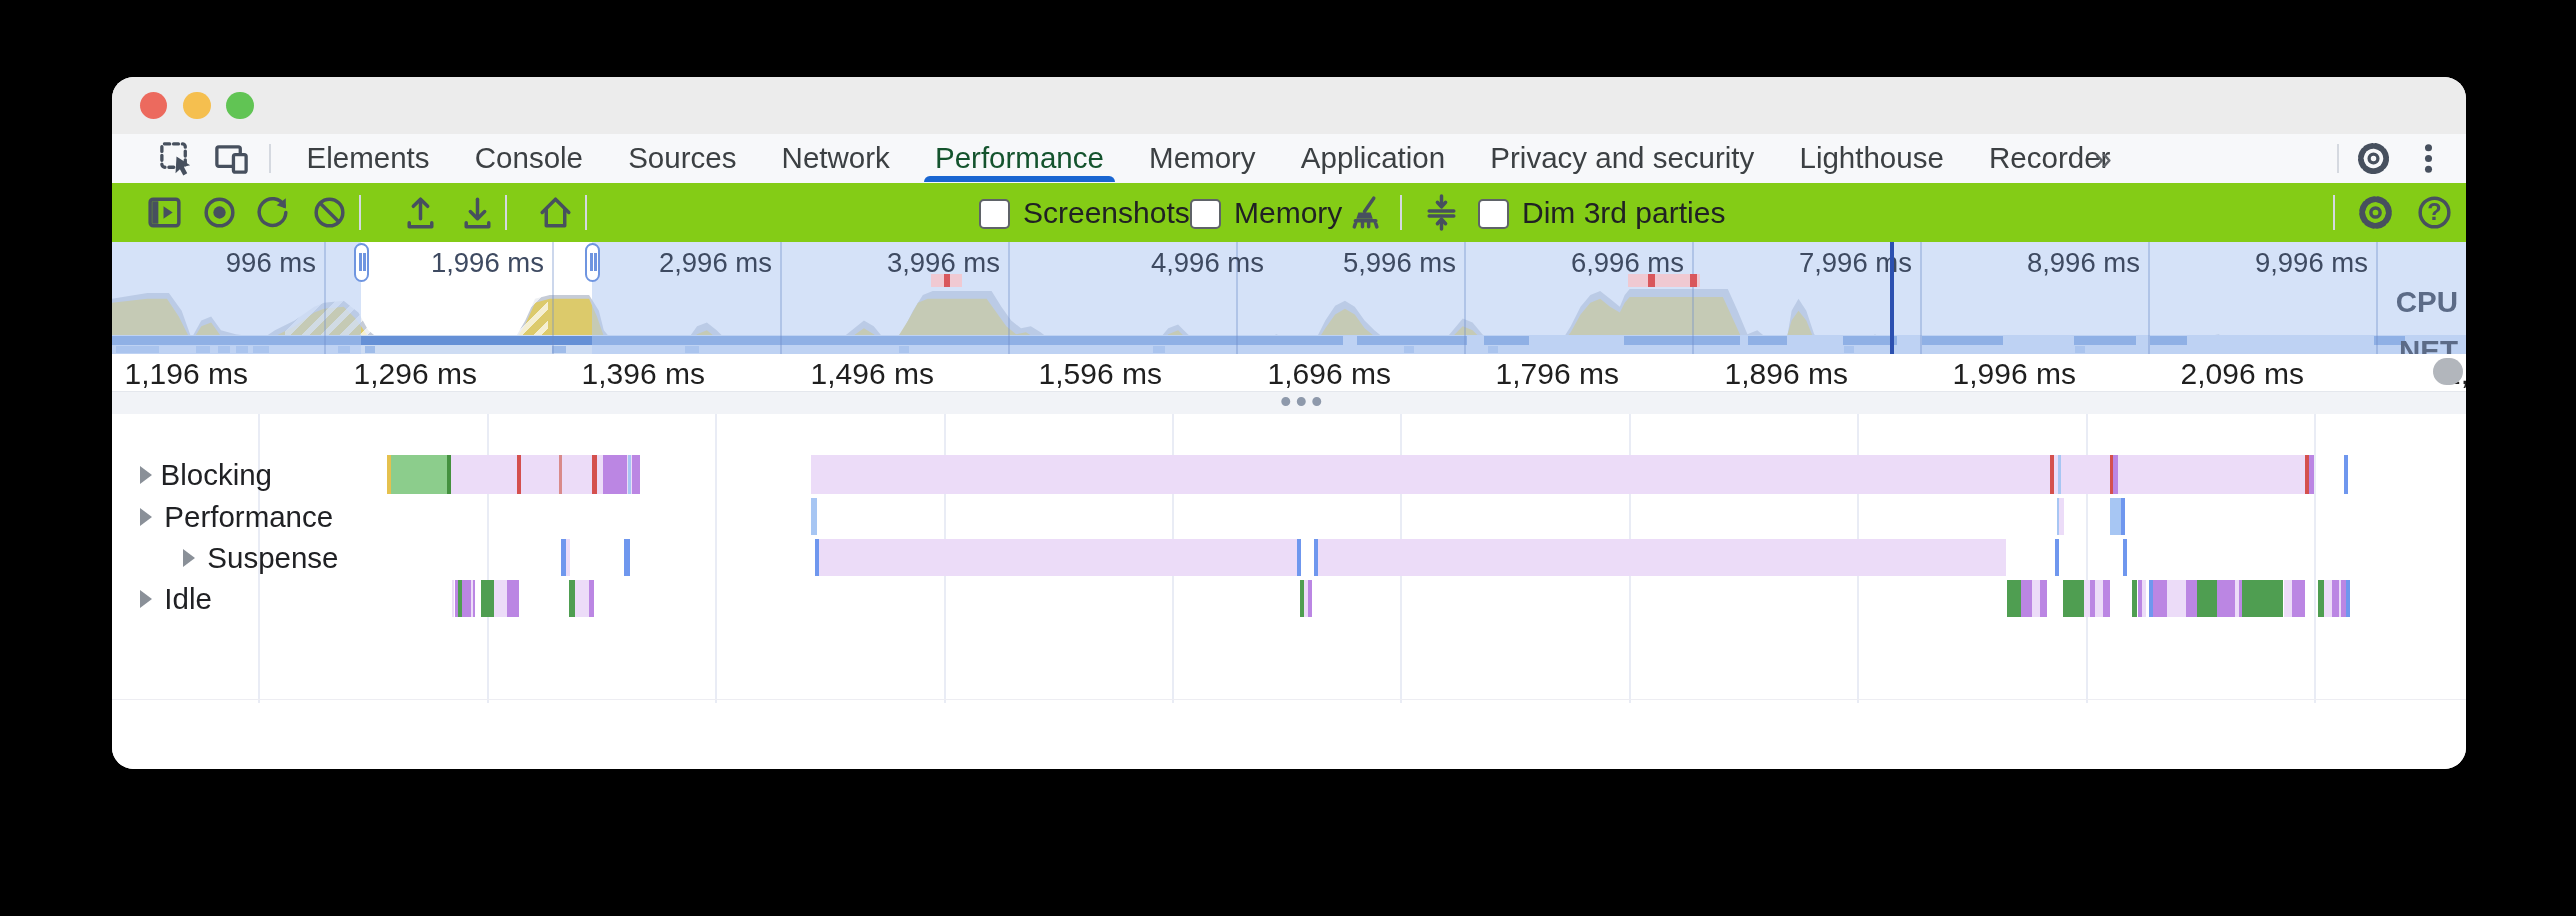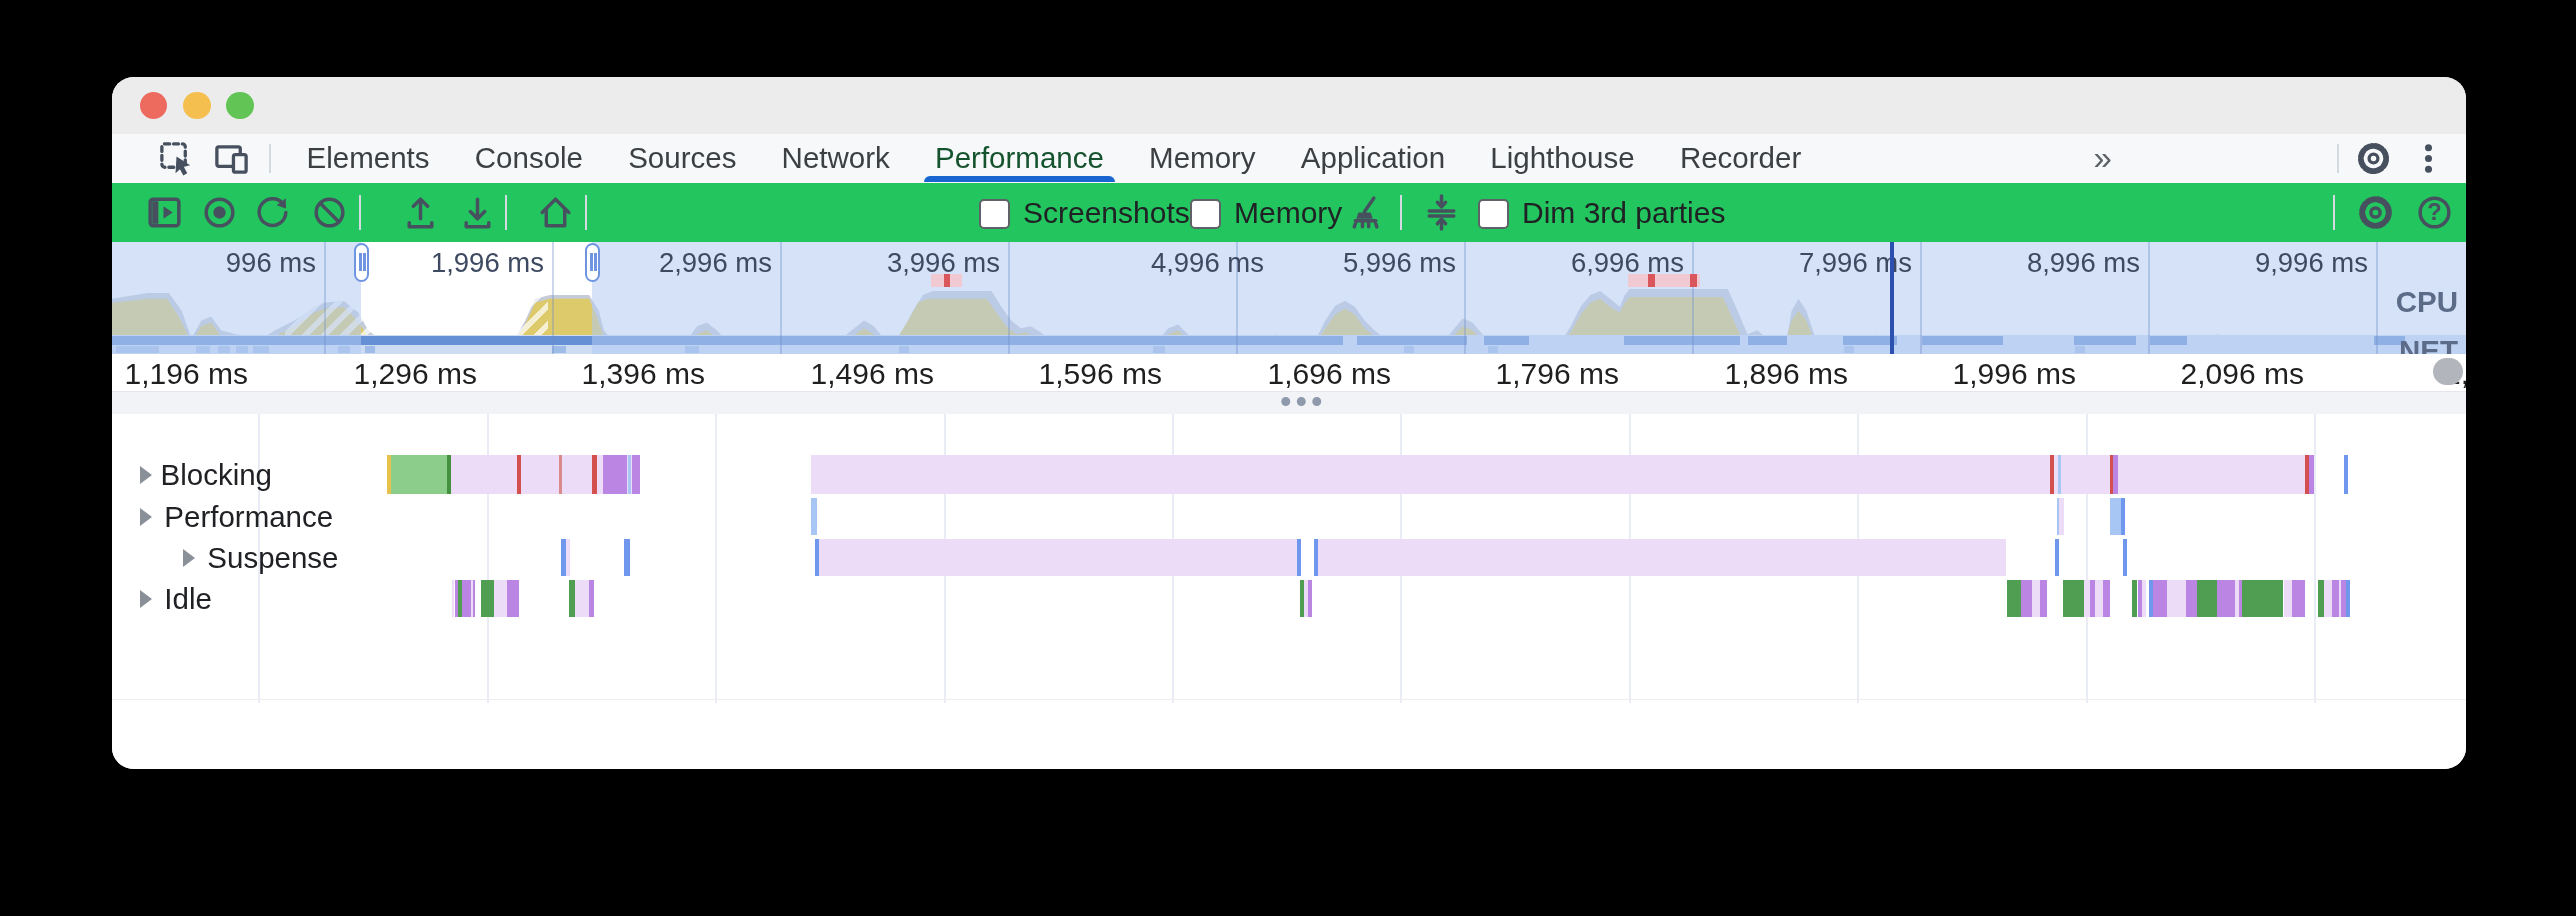--- a/index.html
+++ b/index.html
@@ -11,21 +11,21 @@
   #titlebar{left:0;top:0;width:100%;height:57px;background:#ececec;border-bottom:1px solid #d4d4d4;}
   .light{width:27.5px;height:27.5px;border-radius:50%;top:14.7px;}
   
   #tabbar{left:0;top:57px;width:100%;height:49px;background:#f7f8fa;border-bottom:1px solid #d8dbe0;}
   #tabs{left:172px;top:0;height:48px;display:flex;align-items:center;}
   .tab{padding:0 22.6px;height:48px;display:flex;align-items:center;font-size:29.5px;color:#3c4043;cursor:default;white-space:nowrap;position:relative;}
   .tab.active{color:#14532d;}
   .tab.active::after{content:"";position:absolute;left:11.8px;right:11.8px;bottom:0;height:5.9px;border-radius:5.9px 5.9px 0 0;background:#1a66d1;}
   .vsep{width:2px;background:#d5d9e0;}
   
-  #toolbar{left:0;top:106px;width:100%;height:59px;background:#22c55e;border-bottom:1px solid #dde1e6;}
+  #toolbar{left:0;top:106px;width:100%;height:59px;background:#84cc16;border-bottom:1px solid #dde1e6;}
   .ibtn{width:43px;height:43px;top:7.9px;display:flex;align-items:center;justify-content:center;border-radius:5.9px;}
   .ibtn svg{stroke:#47505e;fill:none;stroke-width:3.4;stroke-linecap:round;stroke-linejoin:round;}
   .cb{width:26.5px;height:26.5px;border:2.9px solid #5f6368;border-radius:4.9px;top:15.7px;background:#fff;}
   .cblabel{font-size:30px;color:#202124;top:12.8px;white-space:nowrap;}
   
   #overview{left:0;top:165px;width:100%;height:112px;background:#fff;overflow:hidden;}
   .ovtick{font-size:27.5px;color:#3e4a61;top:4.9px;transform:translateX(-100%);white-space:nowrap;}
   .ovgrid{top:0;width:2px;height:112px;background:rgba(110,140,200,.35);}
   .handle{top:1px;width:14.7px;height:39px;background:#fff;border:2.9px solid #6f95e0;border-radius:7.9px;box-sizing:border-box;}
   .handle i{position:absolute;top:7.9px;width:2.9px;height:17.7px;background:#6f95e0;}
@@ -74,20 +74,21 @@
     </div>
     <div class="abs vsep" style="left:157px;top:9.8px;height:29.5px;"></div>
     <div class="abs" id="tabs">
         <div class="tab" style="position: relative;">Elements</div>
         <div class="tab" style="position: relative;">Console</div>
         <div class="tab" style="position: relative;">Sources</div>
         <div class="tab" style="position: relative;">Network</div>
         <div class="tab active" style="position: relative;">Performance</div>
         <div class="tab" style="position: relative;">Memory</div>
         <div class="tab" style="position: relative;">Application</div>
+        <div class="tab" style="position: relative;">Privacy and security</div>
         <div class="tab" style="position: relative;">Lighthouse</div>
         <div class="tab" style="position: relative;">Recorder</div>
       </div>
     <div class="abs tab" style="left:1959px;top:0;color:#5f6368;font-size:33px;">»</div>
     <div class="abs vsep" style="left:2225px;top:9.8px;height:29.5px;"></div>
     <div class="abs ibtn" style="left:2240px;top:2.9px;">
       <svg width="39" height="39" viewBox="0 0 40 40">
         <circle cx="20" cy="20" r="13" stroke-width="6" stroke-dasharray="6.8 3.4" transform="rotate(8 20 20)"></circle>
         <circle cx="20" cy="20" r="12" stroke-width="3"></circle>
         <circle cx="20" cy="20" r="4.5" stroke-width="3.4"></circle>

